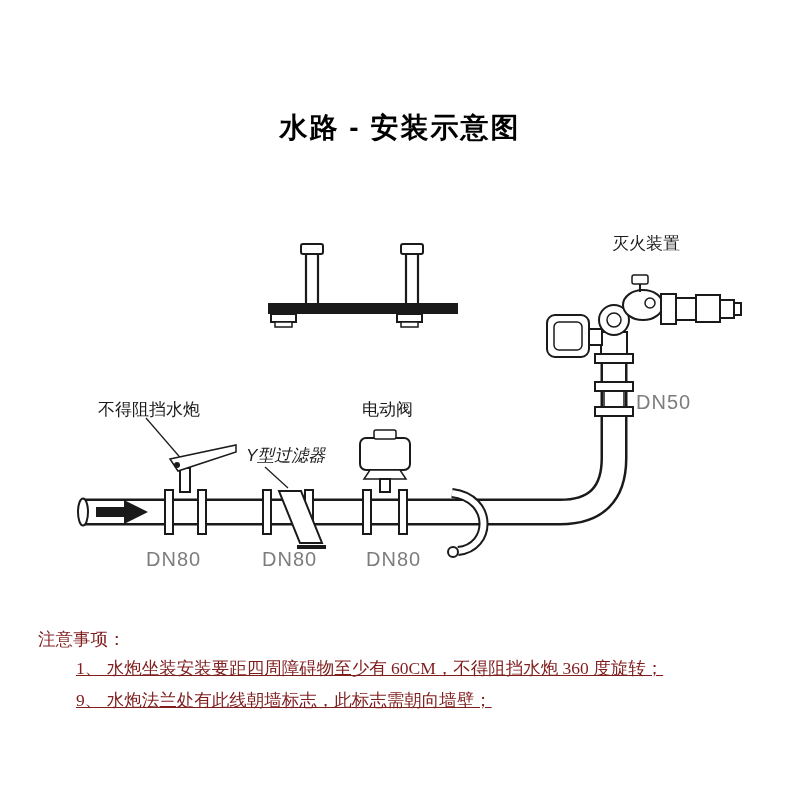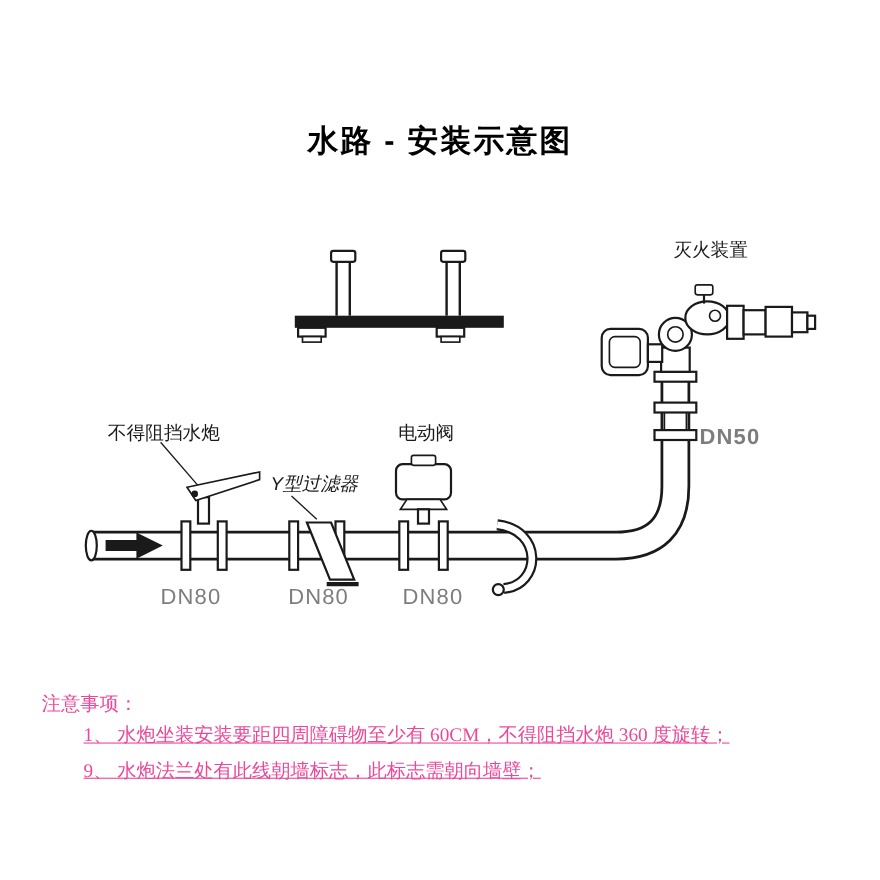--- a/index.html
+++ b/index.html
@@ -11,34 +11,34 @@
     overflow:hidden;
   }
   .page { position:absolute; inset:0; background:#ffffff; }
   .title {
     position:absolute; top:92px; left:0; width:100%;
     text-align:center; font-size:28px; font-weight:bold;
     color:#000000; letter-spacing:2px;
     font-family:"Liberation Sans", sans-serif;
     margin-top:17px;
   }
-  .diagram { position:absolute; inset:0; }
+  .diagram { position:absolute; inset:0;margin-top:16px; }
   svg.art { position:absolute; left:0; top:0; }
   .lbl {
     position:absolute; font-size:17px; color:#1a1a1a;
     white-space:nowrap; font-family:"Liberation Sans", sans-serif;
   }
   .dn {
     position:absolute; font-size:20px; color:#7d7d7d;
     white-space:nowrap; letter-spacing:1px;
   }
   .notes {
     position:absolute; left:38px; top:626px; width:742px;
     font-family:"Liberation Serif", serif;
-    font-size:17.5px; color:#ec4899;
+    font-size:17.5px; color:#7f1d1d;
   }
   .notes .heading { line-height:26px; }
   .notes .item { padding-left:38px; line-height:32px;text-decoration:underline; }
 </style>
 </head>
 <body>
 
 <div class="page">
 
   <h1 class="title">水路 - 安装示意图</h1>
@@ -124,21 +124,21 @@
         <rect x="696" y="279" width="24" height="27" fill="#ffffff" stroke="#1a1a1a" stroke-width="2"></rect>
         <rect x="720" y="284" width="14" height="18" fill="#ffffff" stroke="#1a1a1a" stroke-width="2"></rect>
         <rect x="734" y="287" width="7" height="12" fill="#ffffff" stroke="#1a1a1a" stroke-width="2"></rect>
       </g>
     </svg>
 
     <div class="lbl" style="left:612px; top:216px;">灭火装置</div>
     <div class="lbl" style="left:98px; top:382px;">不得阻挡水炮</div>
     <div class="lbl" style="left:362px; top:382px;text-align:center;">电动阀</div>
     <div class="lbl" style="left:246px; top:428px;font-style:italic;">Y型过滤器</div>
-    <div class="dn" style="left:636px; top:387px;font-weight:bold;">DN50</div>
+    <div class="dn" style="left:636px; top:375px;">DN50</div>
     <div class="dn" style="left:146px; top:532px;">DN80</div>
     <div class="dn" style="left:262px; top:532px;">DN80</div>
     <div class="dn" style="left:366px; top:532px;">DN80</div>
   </div>
 
   <div class="notes">
     <div class="heading">注意事项：</div>
     <div class="item">1、 水炮坐装安装要距四周障碍物至少有 60CM，不得阻挡水炮 360 度旋转；</div>
     <div class="item">9、 水炮法兰处有此线朝墙标志，此标志需朝向墙壁；</div>
   </div>

